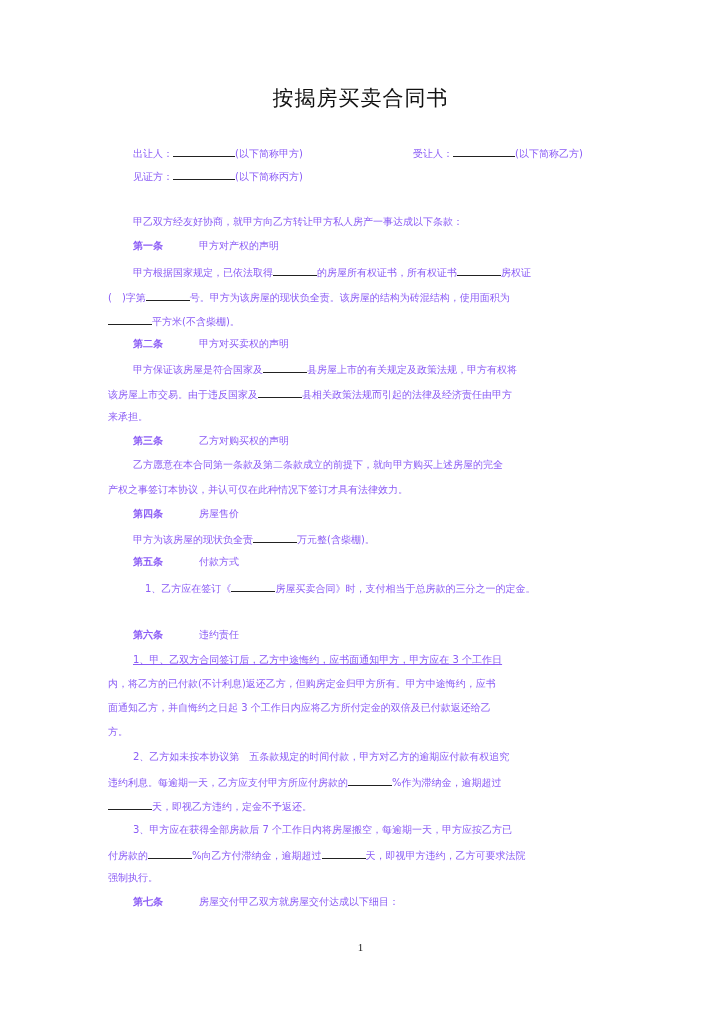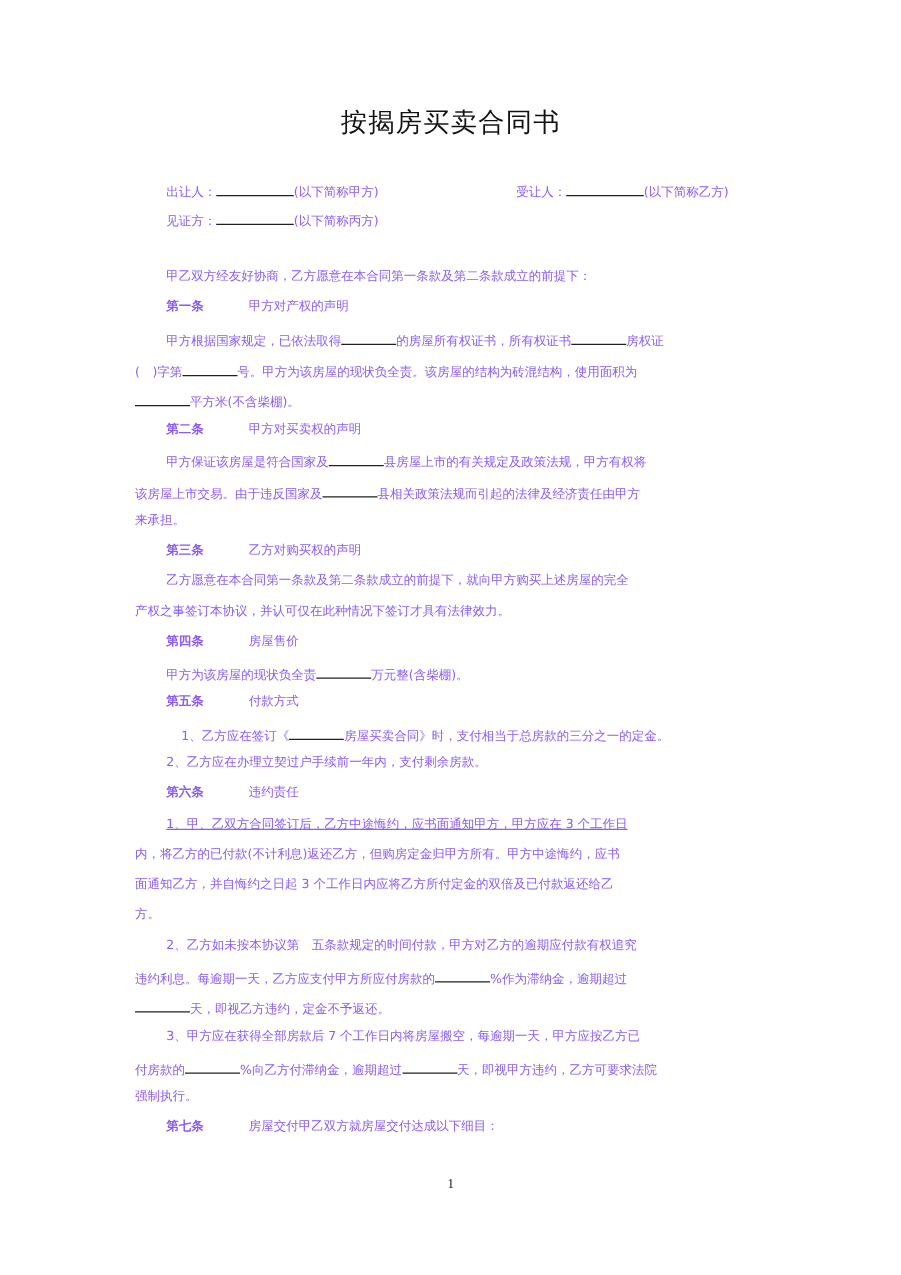--- a/index.html
+++ b/index.html
@@ -26,21 +26,21 @@
   <div class="line" style="left:133px; top:144px;">
     <span>出让人：</span><span class="blank b9"></span><span>(以下简称甲方)</span>
   </div>
   <div class="line" style="left:413px; top:144px;">
     <span>受让人：</span><span class="blank b9"></span><span>(以下简称乙方)</span>
   </div>
   <div class="line" style="left:133px; top:167px;">
     <span>见证方：</span><span class="blank b9"></span><span>(以下简称丙方)</span>
   </div>
 
-  <div class="line" style="left:133px; top:214px;">甲乙双方经友好协商，乙方愿意在本合同第一条款及第二条款成立的前提下：</div>
+  <div class="line" style="left:133px; top:214px;">甲乙双方经友好协商，就甲方向乙方转让甲方私人房产一事达成以下条款：</div>
 
   <div class="line" style="left:133px; top:238px;">
     <span class="art">第一条</span><span>甲方对产权的声明</span>
   </div>
   <div class="line" style="left:133px; top:263px;">
     <span>甲方根据国家规定，已依法取得</span><span class="blank b5"></span><span>的房屋所有权证书，所有权证书</span><span class="blank b5"></span><span>房权证</span>
   </div>
   <div class="line" style="left:108px; top:288px;">
     <span>(　)字第</span><span class="blank b5"></span><span>号。甲方为该房屋的现状负全责。该房屋的结构为砖混结构，使用面积为</span>
   </div>
@@ -77,23 +77,20 @@
   <div class="line" style="left:133px; top:530px;">
     <span>甲方为该房屋的现状负全责</span><span class="blank b5"></span><span>万元整(含柴棚)。</span>
   </div>
 
   <div class="line" style="left:133px; top:554px;">
     <span class="art">第五条</span><span>付款方式</span>
   </div>
   <div class="line" style="left:145px; top:579px;">
     <span>1、乙方应在签订《</span><span class="blank b5"></span><span>房屋买卖合同》时，支付相当于总房款的三分之一的定金。</span>
   </div>
-  <div class="line" style="left:133px; top:603px;">
-    <span>2、乙方应在办理立契过户手续前一年内，支付剩余房款。</span>
-  </div>
 
   <div class="line" style="left:133px; top:627px;">
     <span class="art">第六条</span><span>违约责任</span>
   </div>
   <div class="line" style="left:133px; top:652px;text-decoration:underline;">
     <span>1、甲、乙双方合同签订后，乙方中途悔约，应书面通知甲方，甲方应在 3 个工作日</span>
   </div>
   <div class="line" style="left:108px; top:676px;">
     <span>内，将乙方的已付款(不计利息)返还乙方，但购房定金归甲方所有。甲方中途悔约，应书</span>
   </div>

